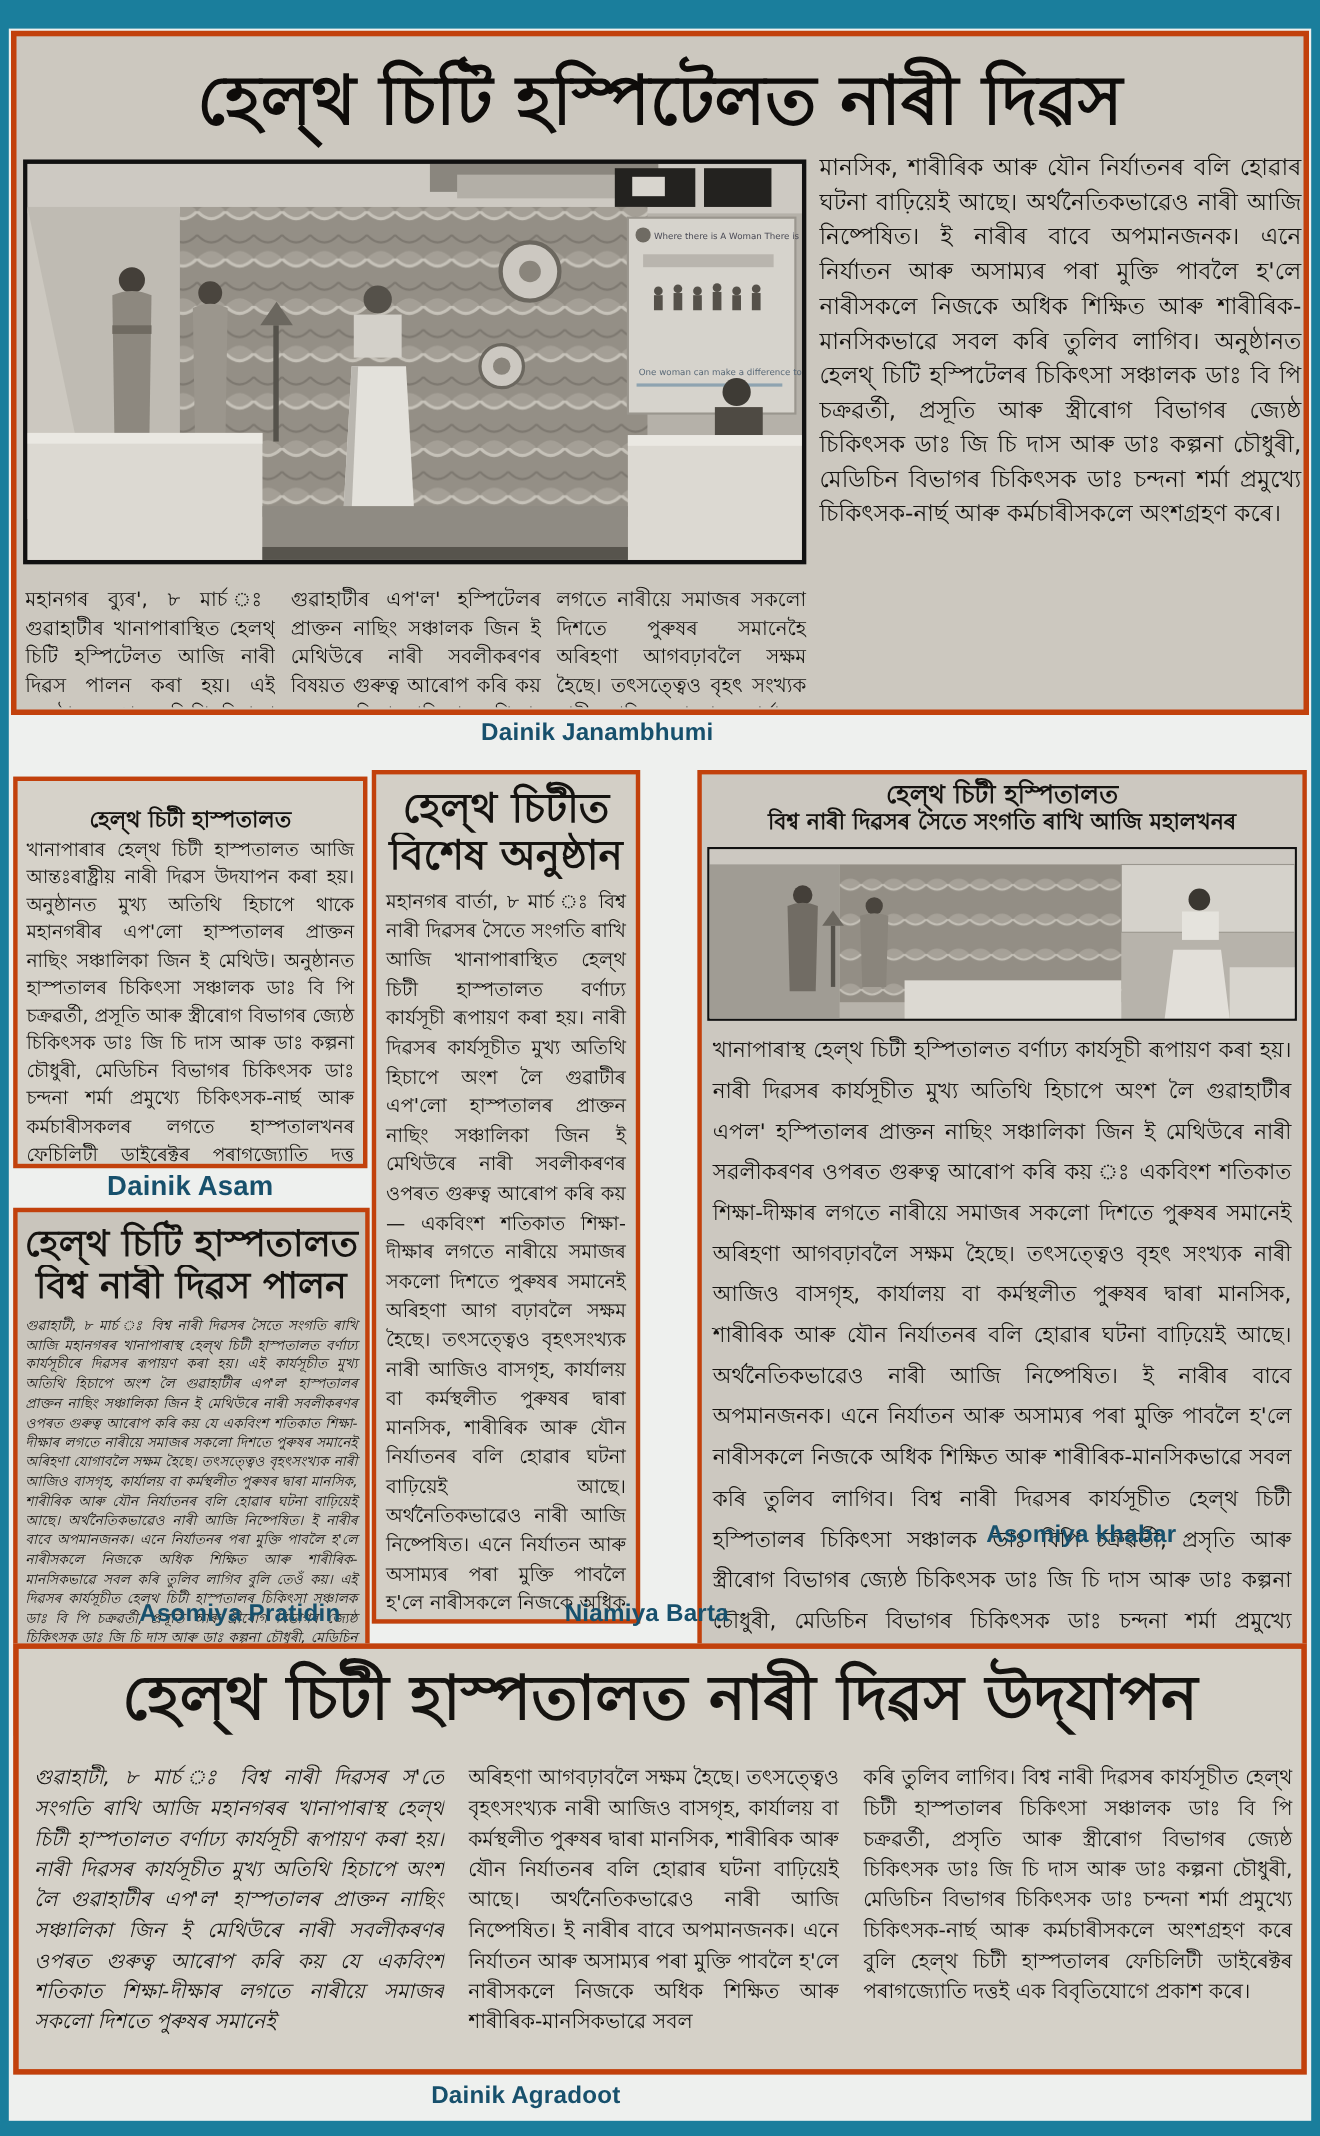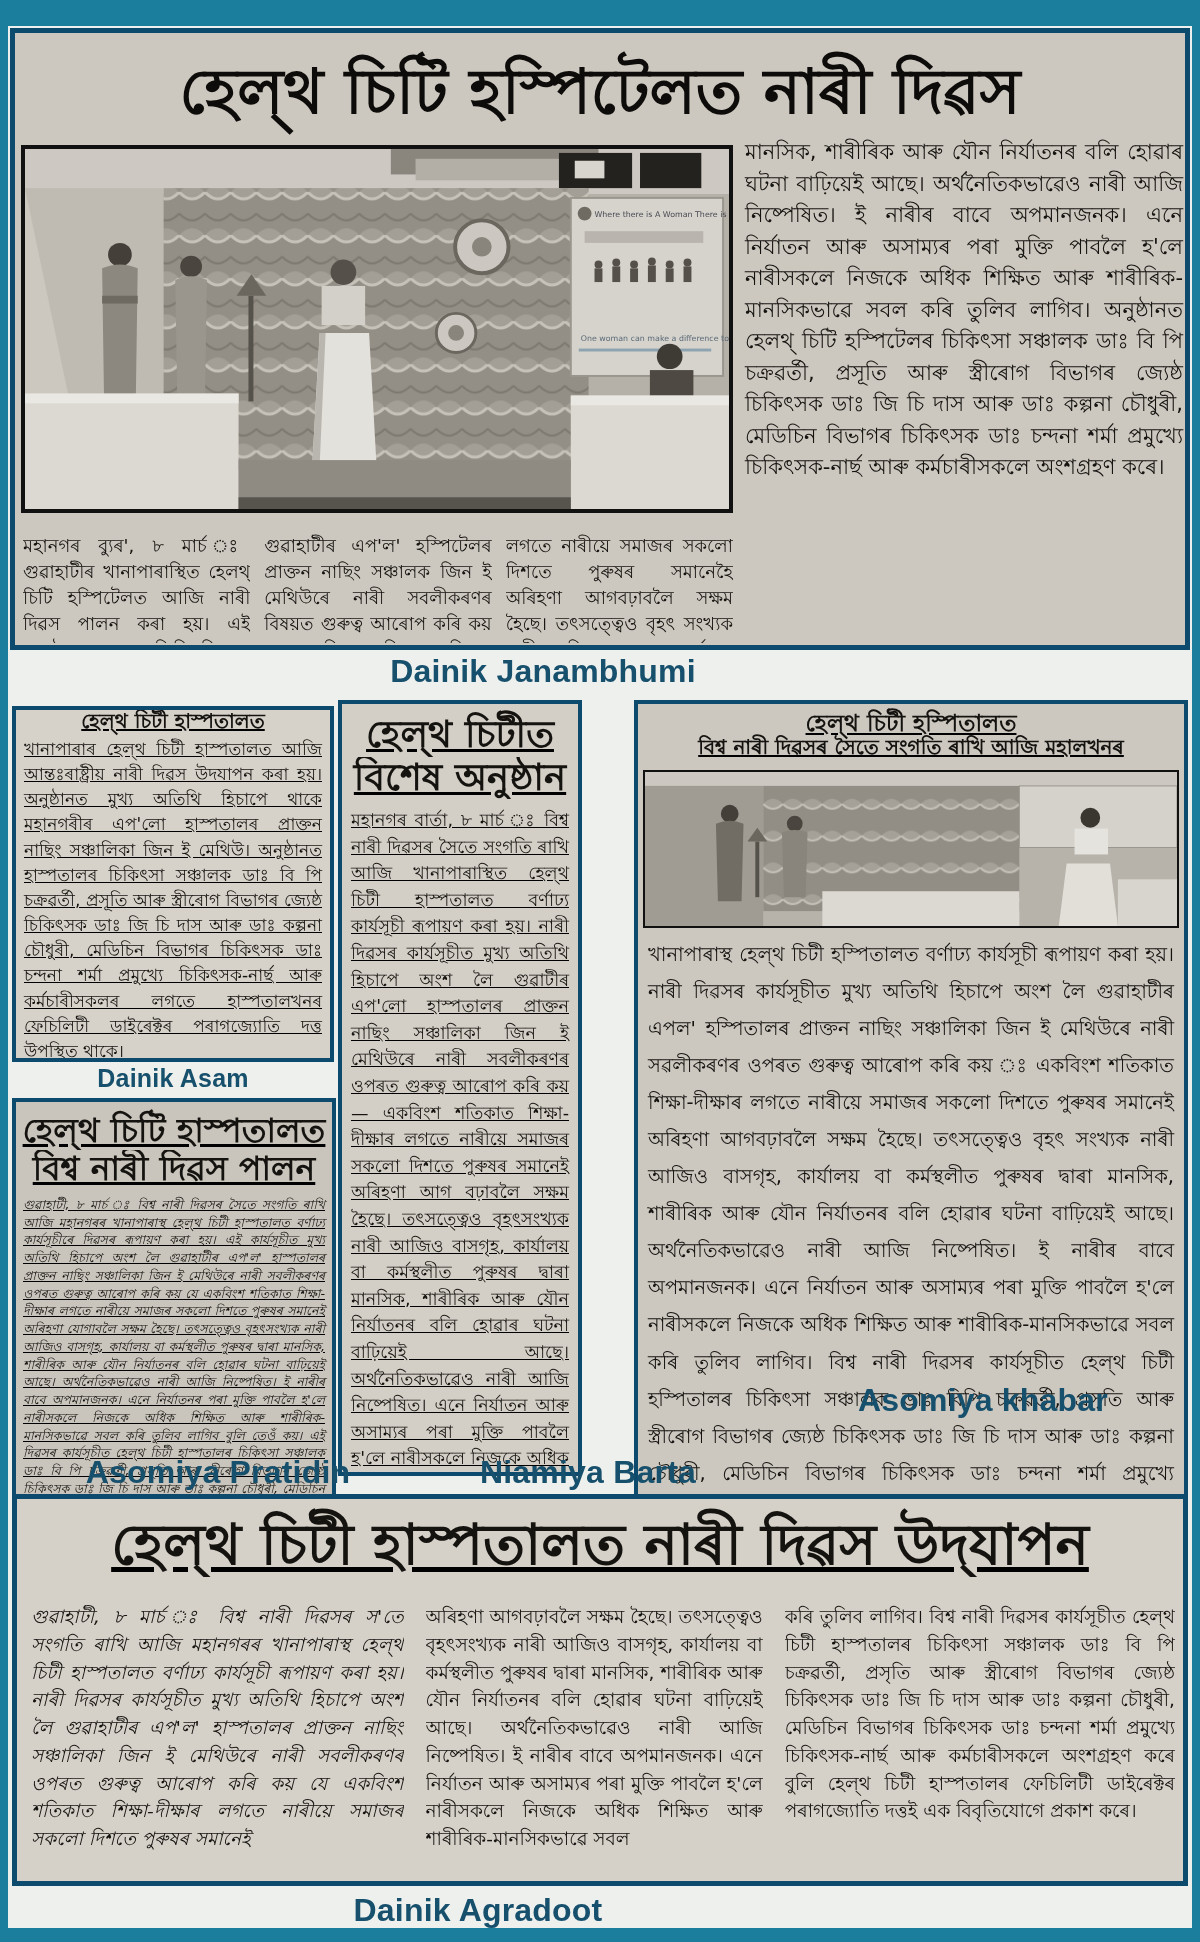--- a/index.html
+++ b/index.html
@@ -1,29 +1,29 @@
 <!DOCTYPE html>
 <html><head>
 <meta charset="utf-8">
 <style>
   html,body{margin:0;padding:0;}
   .page{position:relative;width:1200px;height:1942px;background:#1a7e9c;overflow:hidden;
         font-family:"DejaVu Sans",sans-serif;}
   .inner{position:absolute;left:8px;top:26px;width:1184px;height:1902px;background:#eef0ee;}
-  .clip{position:absolute;box-sizing:border-box;border:5px solid #0c4a6e;overflow:hidden;text-decoration:underline;}
+  .clip{position:absolute;box-sizing:border-box;border:5px solid #c2410c;overflow:hidden;}
   .paper1{background:#ccc8bf;}
   .paper2{background:#d6d2c9;}
   .paper3{background:#c9c5bc;}
   .paper4{background:#d3cfc6;}
   .paper5{background:#ccc8c0;}
   .paper6{background:#d5d1c8;}
   .beng{color:#151310;}
   .just{text-align:justify;text-justify:inter-word;}
   .caption{position:absolute;font-family:"Liberation Sans",sans-serif;font-weight:bold;
-           color:#17506c;text-align:center;font-size:32px;letter-spacing:.2px;}
+           color:#17506c;text-align:center;font-size:22px;letter-spacing:.2px;}
   .big-headline{position:absolute;left:0;right:0;top:8px;height:102px;line-height:102px;
         text-align:center;font-weight:bold;font-size:62px;white-space:nowrap;overflow:hidden;
         font-family:"DejaVu Sans",sans-serif;color:#0e0c0a;}
   .photo-frame{position:absolute;box-sizing:border-box;border:4px solid #111;background:#b5b1a9;}
   .photo-frame svg{display:block;width:100%;height:100%;}
   .mid-head{font-weight:bold;text-align:center;line-height:1.15;}
 </style>
 </head>
 <body>
 
@@ -114,21 +114,21 @@
 
       <div style="position:absolute;left:8px;top:500px;width:710px;height:110px;display:flex;gap:14px;">
         <div class="beng just" style="flex:1;font-size:18px;line-height:1.45;overflow:hidden;">মহানগৰ ব্যুৰ', ৮ মাৰ্চ ঃ গুৱাহাটীৰ খানাপাৰাস্থিত হেলথ্ চিটি হস্পিটেলত আজি নাৰী দিৱস পালন কৰা হয়। এই অনুষ্ঠানত মুখ্য অতিথি হিচাপে অংশগ্ৰহণ কৰি</div>
         <div class="beng just" style="flex:1;font-size:18px;line-height:1.45;overflow:hidden;">গুৱাহাটীৰ এপ'ল' হস্পিটেলৰ প্ৰাক্তন নাছিং সঞ্চালক জিন ই মেথিউৰে নাৰী সবলীকৰণৰ বিষয়ত গুৰুত্ব আৰোপ কৰি কয় যে একবিংশ শতিকাত শিক্ষা-দীক্ষাৰ</div>
         <div class="beng just" style="flex:1;font-size:18px;line-height:1.45;overflow:hidden;">লগতে নাৰীয়ে সমাজৰ সকলো দিশতে পুৰুষৰ সমানেহৈ অৰিহণা আগবঢ়াবলৈ সক্ষম হৈছে। তৎসত্ত্বেও বৃহৎ সংখ্যক নাৰী আজিও বাসগৃহ, কাৰ্যালয় বা কৰ্মস্থলীত পুৰুষৰ দ্বাৰা</div>
       </div>
     </div>
     <div class="caption" style="left:0;top:627px;width:1070px;">Dainik Janambhumi</div>
 
     <div class="clip paper2" style="left:4px;top:680px;width:322px;height:356px;border-width:4px;">
-      <div class="beng mid-head" style="padding-top:0;font-size:20px;">হেল্থ চিটী হাস্পতালত</div>
+      <div class="beng mid-head" style="padding-top:24px;font-size:20px;">হেল্থ চিটী হাস্পতালত</div>
       <div class="beng just" style="padding:4px 8px 0 8px;font-size:17px;line-height:1.48;">খানাপাৰাৰ হেল্থ চিটী হাস্পতালত আজি আন্তঃৰাষ্ট্ৰীয় নাৰী দিৱস উদযাপন কৰা হয়। অনুষ্ঠানত মুখ্য অতিথি হিচাপে থাকে মহানগৰীৰ এপ'লো হাস্পতালৰ প্ৰাক্তন নাছিং সঞ্চালিকা জিন ই মেথিউ। অনুষ্ঠানত হাস্পতালৰ চিকিৎসা সঞ্চালক ডাঃ বি পি চক্ৰৱৰ্তী, প্ৰসূতি আৰু স্ত্ৰীৰোগ বিভাগৰ জ্যেষ্ঠ চিকিৎসক ডাঃ জি চি দাস আৰু ডাঃ কল্পনা চৌধুৰী, মেডিচিন বিভাগৰ চিকিৎসক ডাঃ চন্দনা শৰ্মা প্ৰমুখ্যে চিকিৎসক-নাৰ্ছ আৰু কৰ্মচাৰীসকলৰ লগতে হাস্পতালখনৰ ফেচিলিটী ডাইৰেক্টৰ পৰাগজ্যোতি দত্ত উপস্থিত থাকে।</div>
     </div>
     <div class="caption" style="left:4px;top:1038px;width:322px;font-size:25px;">Dainik Asam</div>
 
     <div class="clip paper3" style="left:4px;top:1072px;width:324px;height:480px;border-width:4px;">
       <div class="beng mid-head" style="padding-top:10px;font-size:33px;white-space:nowrap;overflow:hidden;">হেল্থ চিটি হাস্পতালত</div>
       <div class="beng mid-head" style="font-size:33px;white-space:nowrap;overflow:hidden;">বিশ্ব নাৰী দিৱস পালন</div>
       <div class="beng just" style="padding:8px 7px 0 7px;font-size:12.5px;line-height:1.42;font-style:italic;">গুৱাহাটী, ৮ মাৰ্চ ঃ বিশ্ব নাৰী দিৱসৰ সৈতে সংগতি ৰাখি আজি মহানগৰৰ খানাপাৰাস্থ হেল্থ চিটী হাস্পতালত বৰ্ণাঢ্য কাৰ্যসূচীৰে দিৱসৰ ৰূপায়ণ কৰা হয়। এই কাৰ্যসূচীত মুখ্য অতিথি হিচাপে অংশ লৈ গুৱাহাটীৰ এপ'ল' হাস্পতালৰ প্ৰাক্তন নাছিং সঞ্চালিকা জিন ই মেথিউৰে নাৰী সবলীকৰণৰ ওপৰত গুৰুত্ব আৰোপ কৰি কয় যে একবিংশ শতিকাত শিক্ষা-দীক্ষাৰ লগতে নাৰীয়ে সমাজৰ সকলো দিশতে পুৰুষৰ সমানেই অৰিহণা যোগাবলৈ সক্ষম হৈছে। তৎসত্ত্বেও বৃহৎসংখ্যক নাৰী আজিও বাসগৃহ, কাৰ্যালয় বা কৰ্মস্থলীত পুৰুষৰ দ্বাৰা মানসিক, শাৰীৰিক আৰু যৌন নিৰ্যাতনৰ বলি হোৱাৰ ঘটনা বাঢ়িয়েই আছে। অৰ্থনৈতিকভাৱেও নাৰী আজি নিষ্পেষিত। ই নাৰীৰ বাবে অপমানজনক। এনে নিৰ্যাতনৰ পৰা মুক্তি পাবলৈ হ'লে নাৰীসকলে নিজকে অধিক শিক্ষিত আৰু শাৰীৰিক-মানসিকভাৱে সবল কৰি তুলিব লাগিব বুলি তেওঁ কয়। এই দিৱসৰ কাৰ্যসূচীত হেল্থ চিটী হাস্পতালৰ চিকিৎসা সঞ্চালক ডাঃ বি পি চক্ৰৱৰ্তী, প্ৰসূতি আৰু স্ত্ৰীৰোগ বিভাগৰ জ্যেষ্ঠ চিকিৎসক ডাঃ জি চি দাস আৰু ডাঃ কল্পনা চৌধুৰী, মেডিচিন বিভাগৰ চিকিৎসক ডাঃ চন্দনা শৰ্মা প্ৰমুখ্যে চিকিৎসক-নাৰ্ছ আৰু হাস্পতালখনৰ পৰাগজ্যোতি দত্ত প্ৰমুখ্যে কৰ্মচাৰীসকলে অংশগ্ৰহণ কৰে।</div>
     </div>
 

